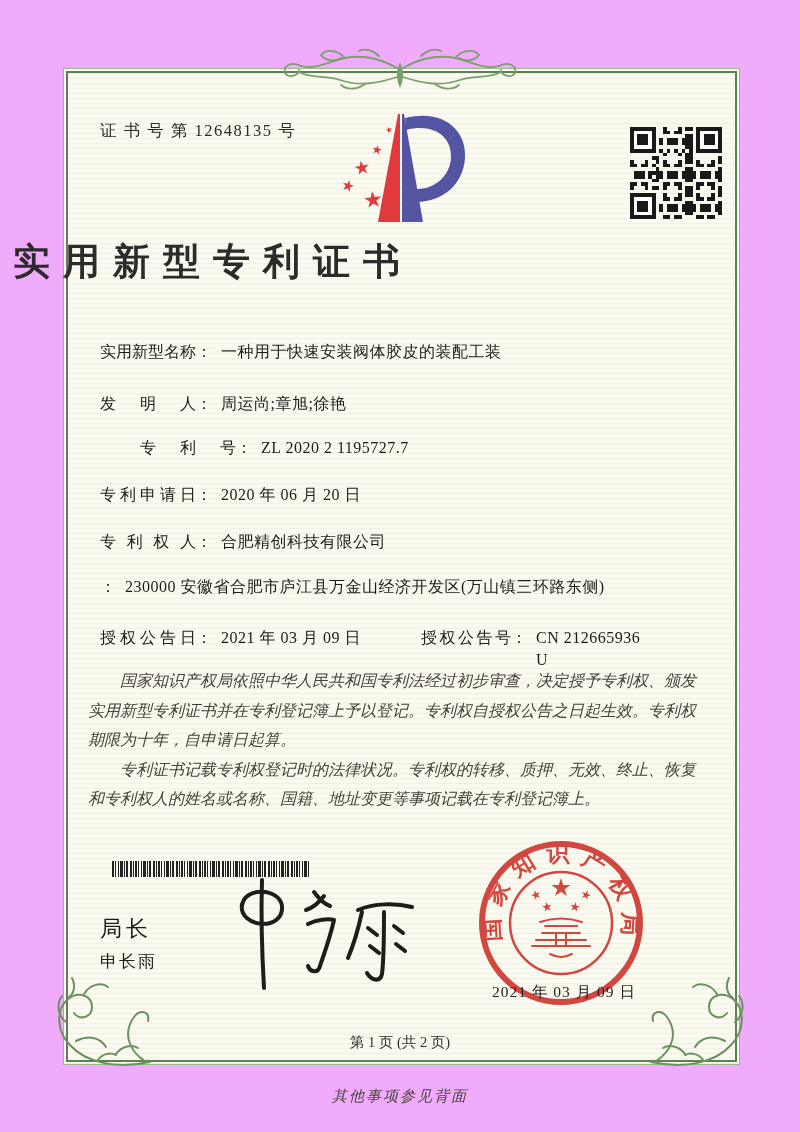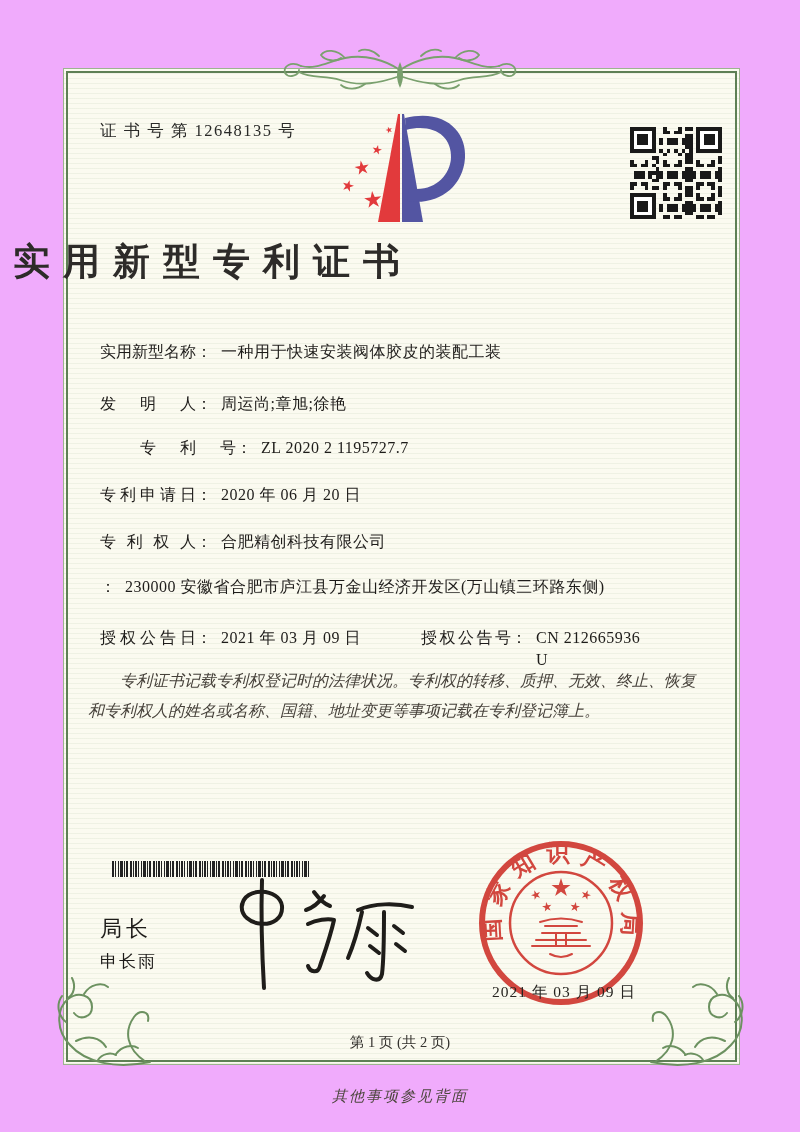--- a/index.html
+++ b/index.html
@@ -373,20 +373,21 @@
       <span class="f-value">2021 年 03 月 09 日</span>
       <span class="pair2">
         <span class="f-label">授权公告号</span>
           <span class="f-colon">：</span>
         <span class="f-value">CN 212665936 U</span>
       </span>
     </div>
   </div>
 
   <div class="paragraphs">
+    <p>国家知识产权局依照中华人民共和国专利法经过初步审查，决定授予专利权、颁发实用新型专利证书并在专利登记簿上予以登记。专利权自授权公告之日起生效。专利权期限为十年，自申请日起算。</p>
     <p>专利证书记载专利权登记时的法律状况。专利权的转移、质押、无效、终止、恢复和专利权人的姓名或名称、国籍、地址变更等事项记载在专利登记簿上。</p>
   </div>
 
   <svg class="barcode" id="barcode-svg" width="202" height="16" viewBox="0 0 202 16">
       <rect x="0" y="0" width="2" height="16" fill="#232323"></rect>
       <rect x="3" y="0" width="1" height="16" fill="#232323"></rect>
       <rect x="6" y="0" width="1" height="16" fill="#232323"></rect>
       <rect x="8" y="0" width="3" height="16" fill="#232323"></rect>
       <rect x="12" y="0" width="1" height="16" fill="#232323"></rect>
       <rect x="14" y="0" width="2" height="16" fill="#232323"></rect>

